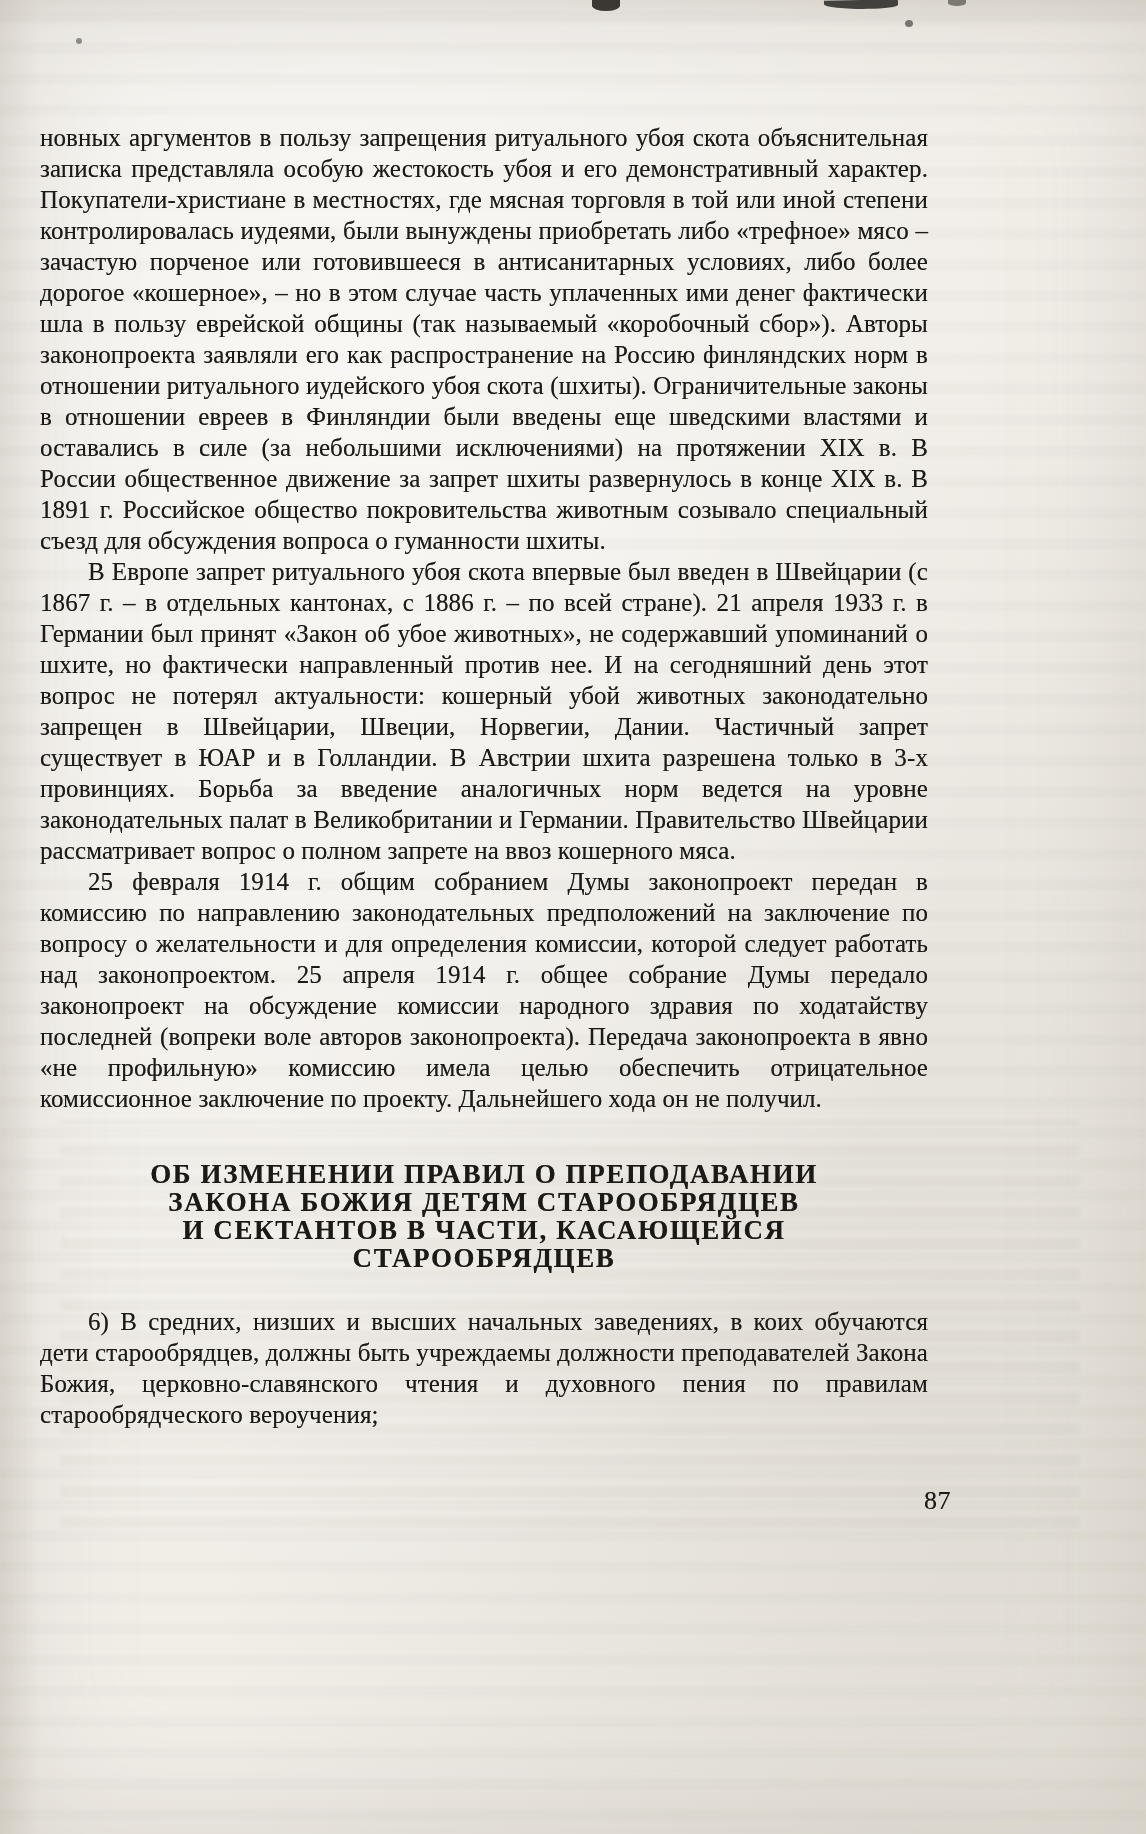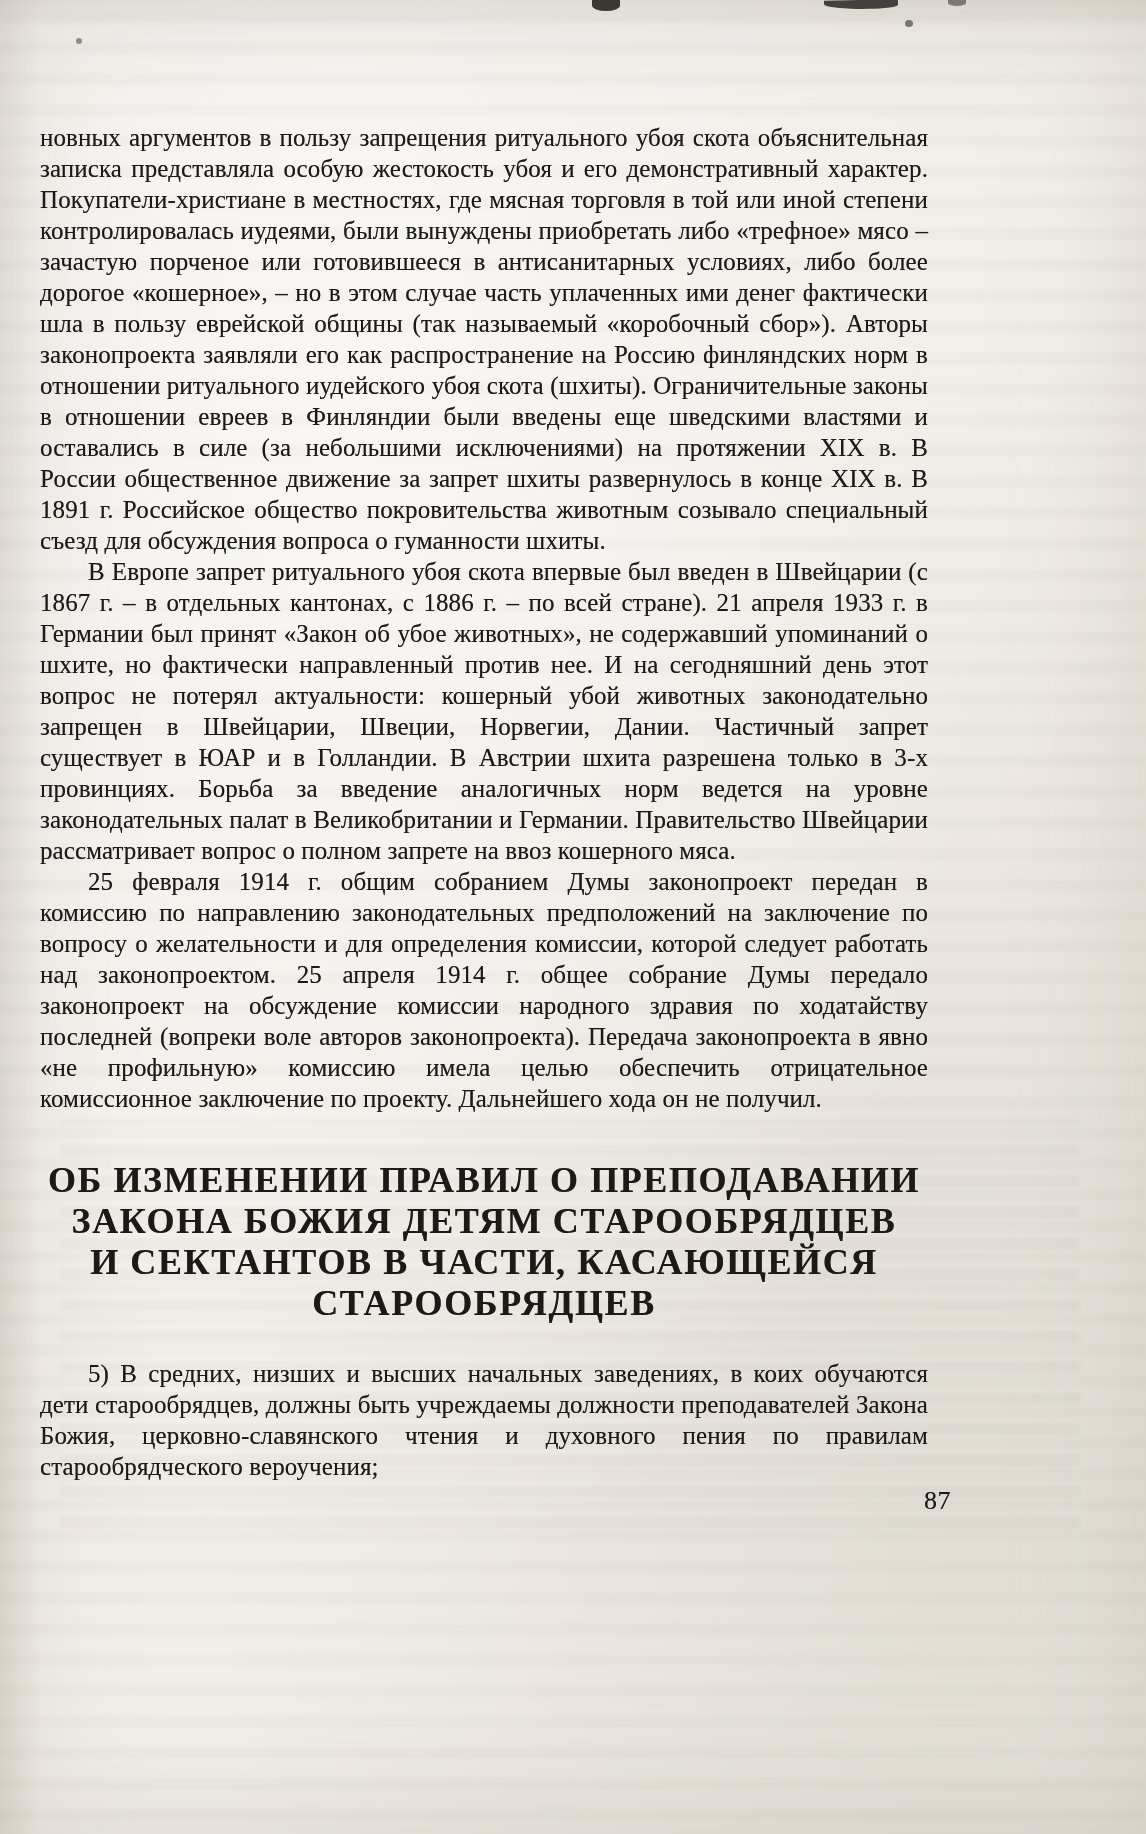--- a/index.html
+++ b/index.html
@@ -72,22 +72,22 @@
     margin: 0;
     font-size: 25px;
     line-height: 31px;
     text-align: justify;
     letter-spacing: 0.1px;
     text-shadow: 0 0 0.5px rgba(28,26,23,0.55);
   }
   .para.indent { text-indent: 48px; }
   .heading {
     margin: 46px 0 34px 0;
-    font-size: 36px;
-    line-height: 41px;
+    font-size: 27px;
+    line-height: 28px;
     font-weight: bold;
     text-align: center;
     letter-spacing: 1.6px;
     white-space: pre-line;
     text-shadow: 0 0 0.5px rgba(28,26,23,0.6);
   }
   .page-number {
     position: absolute;
     left: 924px;
     top: 1486px;
@@ -111,18 +111,18 @@
   <div class="artifact artifact-5"></div>
 
   <div class="text-block">
     <p class="para">новных аргументов в пользу запрещения ритуального убоя скота объяснительная записка представляла особую жестокость убоя и его демонстративный характер. Покупатели-христиане в местностях, где мясная торговля в той или иной степени контролировалась иудеями, были вынуждены приобретать либо «трефное» мясо – зачастую порченое или готовившееся в антисанитарных условиях, либо более дорогое «кошерное», – но в этом случае часть уплаченных ими денег фактически шла в пользу еврейской общины (так называемый «коробочный сбор»). Авторы законопроекта заявляли его как распространение на Россию финляндских норм в отношении ритуального иудейского убоя скота (шхиты). Ограничительные законы в отношении евреев в Финляндии были введены еще шведскими властями и оставались в силе (за небольшими исключениями) на протяжении XIX в. В России общественное движение за запрет шхиты развернулось в конце XIX в. В 1891 г. Российское общество покровительства животным созывало специальный съезд для обсуждения вопроса о гуманности шхиты.</p>
     <p class="para indent">В Европе запрет ритуального убоя скота впервые был введен в Швейцарии (с 1867 г. – в отдельных кантонах, с 1886 г. – по всей стране). 21 апреля 1933 г. в Германии был принят «Закон об убое животных», не содержавший упоминаний о шхите, но фактически направленный против нее. И на сегодняшний день этот вопрос не потерял актуальности: кошерный убой животных законодательно запрещен в Швейцарии, Швеции, Норвегии, Дании. Частичный запрет существует в ЮАР и в Голландии. В Австрии шхита разрешена только в 3-х провинциях. Борьба за введение аналогичных норм ведется на уровне законодательных палат в Великобритании и Германии. Правительство Швейцарии рассматривает вопрос о полном запрете на ввоз кошерного мяса.</p>
     <p class="para indent">25 февраля 1914 г. общим собранием Думы законопроект передан в комиссию по направлению законодательных предположений на заключение по вопросу о желательности и для определения комиссии, которой следует работать над законопроектом. 25 апреля 1914 г. общее собрание Думы передало законопроект на обсуждение комиссии народного здравия по ходатайству последней (вопреки воле авторов законопроекта). Передача законопроекта в явно «не профильную» комиссию имела целью обеспечить отрицательное комиссионное заключение по проекту. Дальнейшего хода он не получил.</p>
     <h1 class="heading">ОБ ИЗМЕНЕНИИ ПРАВИЛ О ПРЕПОДАВАНИИ
 ЗАКОНА БОЖИЯ ДЕТЯМ СТАРООБРЯДЦЕВ
 И СЕКТАНТОВ В ЧАСТИ, КАСАЮЩЕЙСЯ
 СТАРООБРЯДЦЕВ</h1>
-    <p class="para indent">5) В средних, низших и высших начальных заведениях, в коих обучаются дети старообрядцев, должны быть учреждаемы должности преподавателей Закона Божия, церковно-славянского чтения и духовного пения по правилам старообрядческого вероучения;</p>
+    <p class="para indent">6) В средних, низших и высших начальных заведениях, в коих обучаются дети старообрядцев, должны быть учреждаемы должности преподавателей Закона Божия, церковно-славянского чтения и духовного пения по правилам старообрядческого вероучения;</p>
   </div>
 
   <div class="page-number">87</div>
 
 </div>
 
 </body></html>

